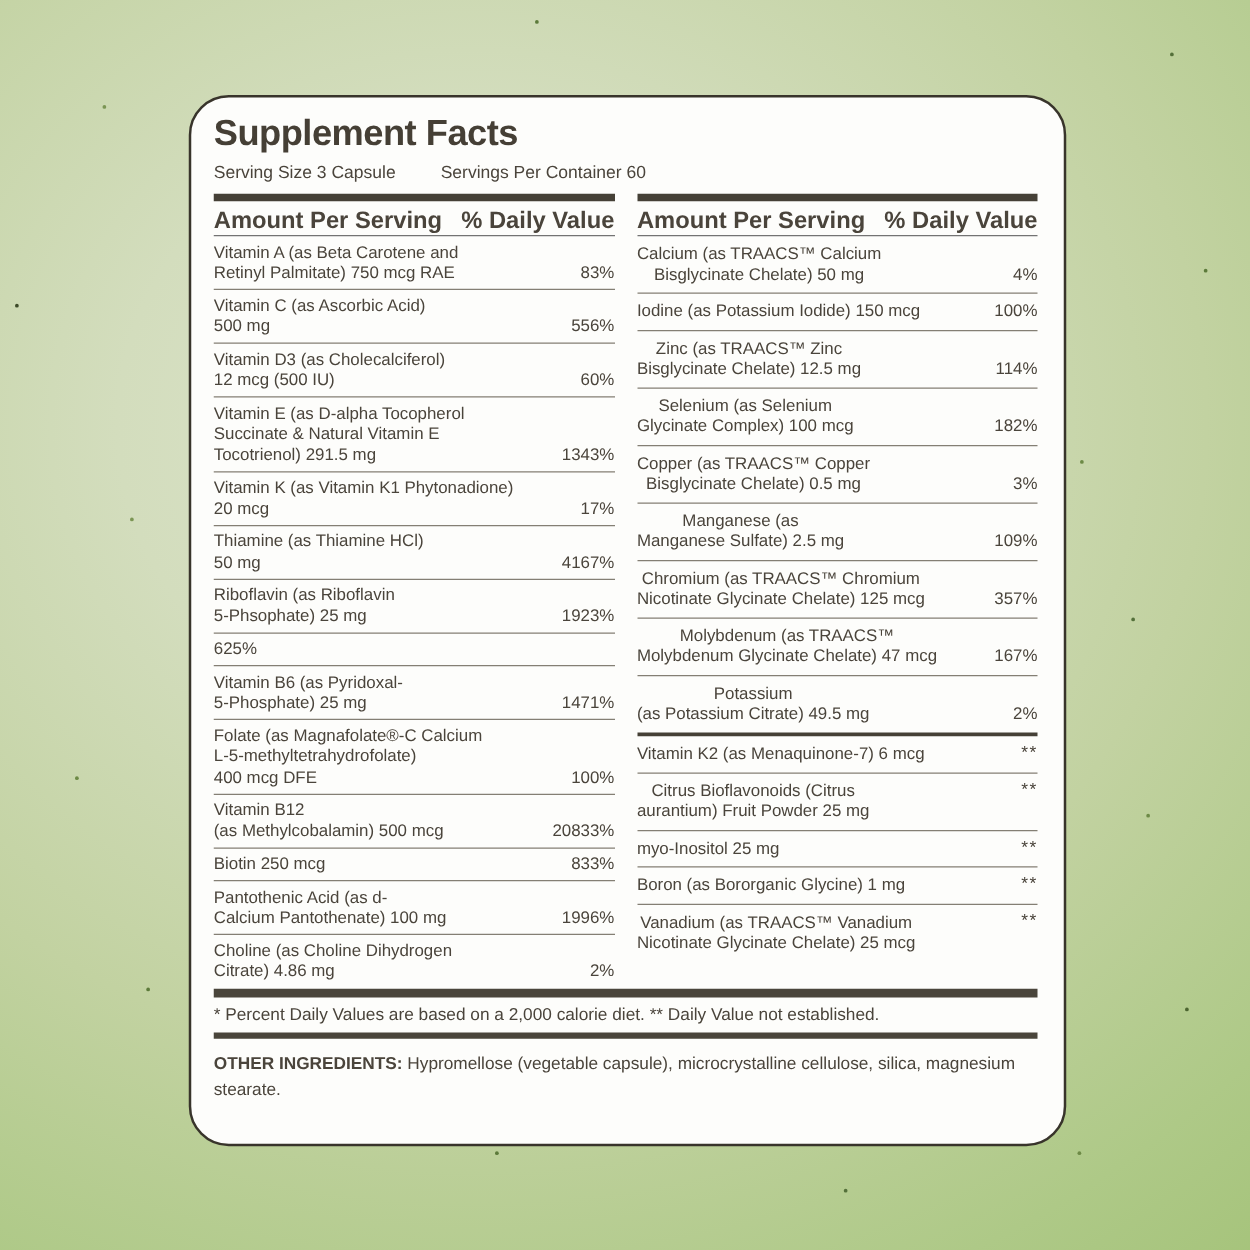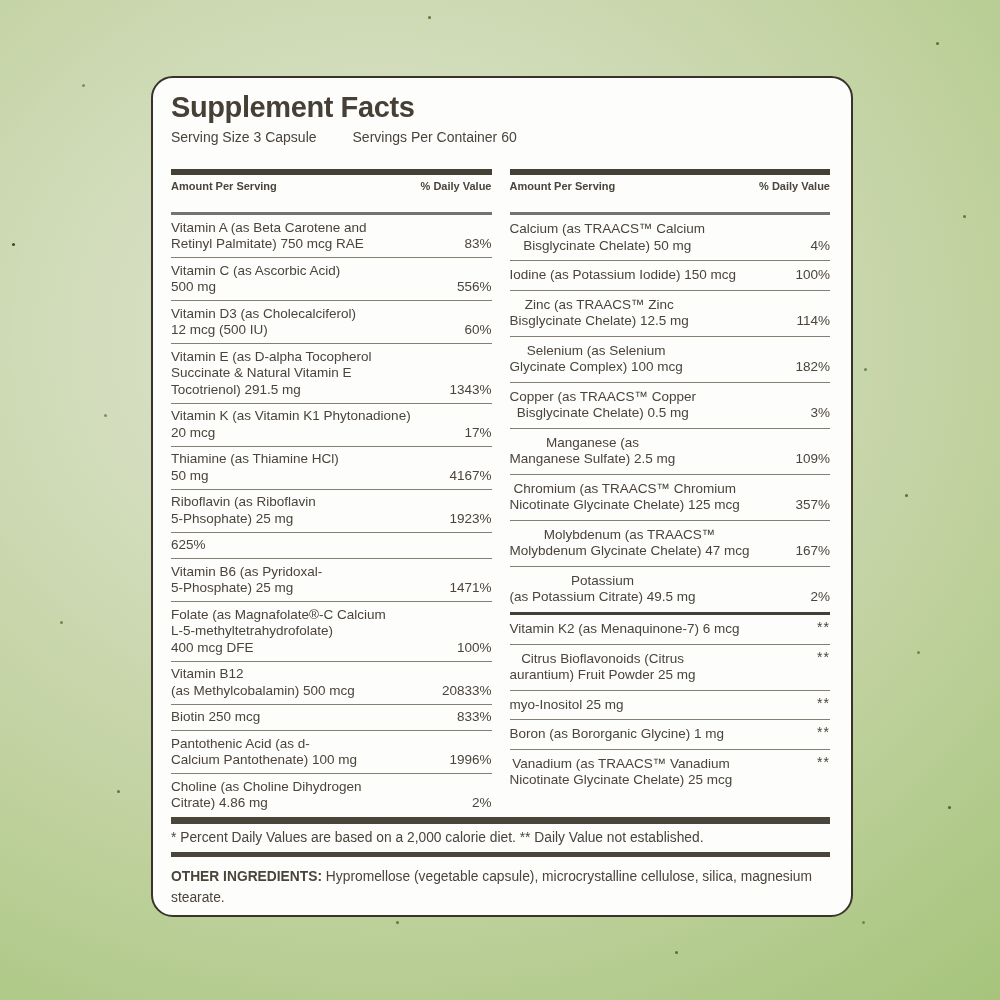--- a/index.html
+++ b/index.html
@@ -26,45 +26,45 @@
       396px 921px 0 #5c7a3a, 948px 806px 0 #4c6530, 862px 921px 0 #6d8a46,
       60px 621px 0 #6d8a46, 104px 414px 0 #7b9554, 117px 790px 0 #5c7a3a,
       917px 651px 0 #6d8a46, 675px 951px 0 #54703a, 82px 84px 0 #7b9554;
   }
   .card {
     position: absolute;
     left: 151px; top: 76px;
     width: 702px; height: 841px;
     background: #fdfdfb;
     border: 2.5px solid #38342b;
-    border-radius: 22px;
+    border-radius: 32px;
     padding: 13px 21px 10px 18px;
     color: #4a443b;
   }
   .title {
     font-size: 29px;
     font-weight: bold;
     letter-spacing: -0.4px;
     color: #453f35;
   }
   .serving-line {
     display: flex; gap: 36px;
     font-size: 14px;
     margin-top: 5px;
-    margin-bottom: 24px;
+    margin-bottom: 10px;
   }
   .columns { display: flex; gap: 18px; }
   .col { flex: 1 1 0; min-width: 0; }
   .col-head {
     border-top: 6px solid #45403600;
     border-top: 6px solid #454036;
-    border-bottom: 3px solid #737373;
+    border-bottom: 1px solid #737373;
     display: flex; justify-content: space-between;
-    font-weight: bold; font-size: 11px;
-    padding: 5px 0 20px 0;
+    font-weight: bold; font-size: 19px;
+    padding: 5px 0 0 0;
   }
   .row {
     display: flex; justify-content: space-between; align-items: flex-end;
     font-size: 13.5px; line-height: 16.5px;
   }
   .rows-left .row { padding: 4.5px 0; }
   .rows-right .row { padding: 6px 0; text-align: center; }
   .row + .row { border-top: 1.5px solid #847f74; }
   .nname { white-space: pre-line; padding-right: 8px; }
   .nvalue { white-space: nowrap; font-size: 13.5px; }

